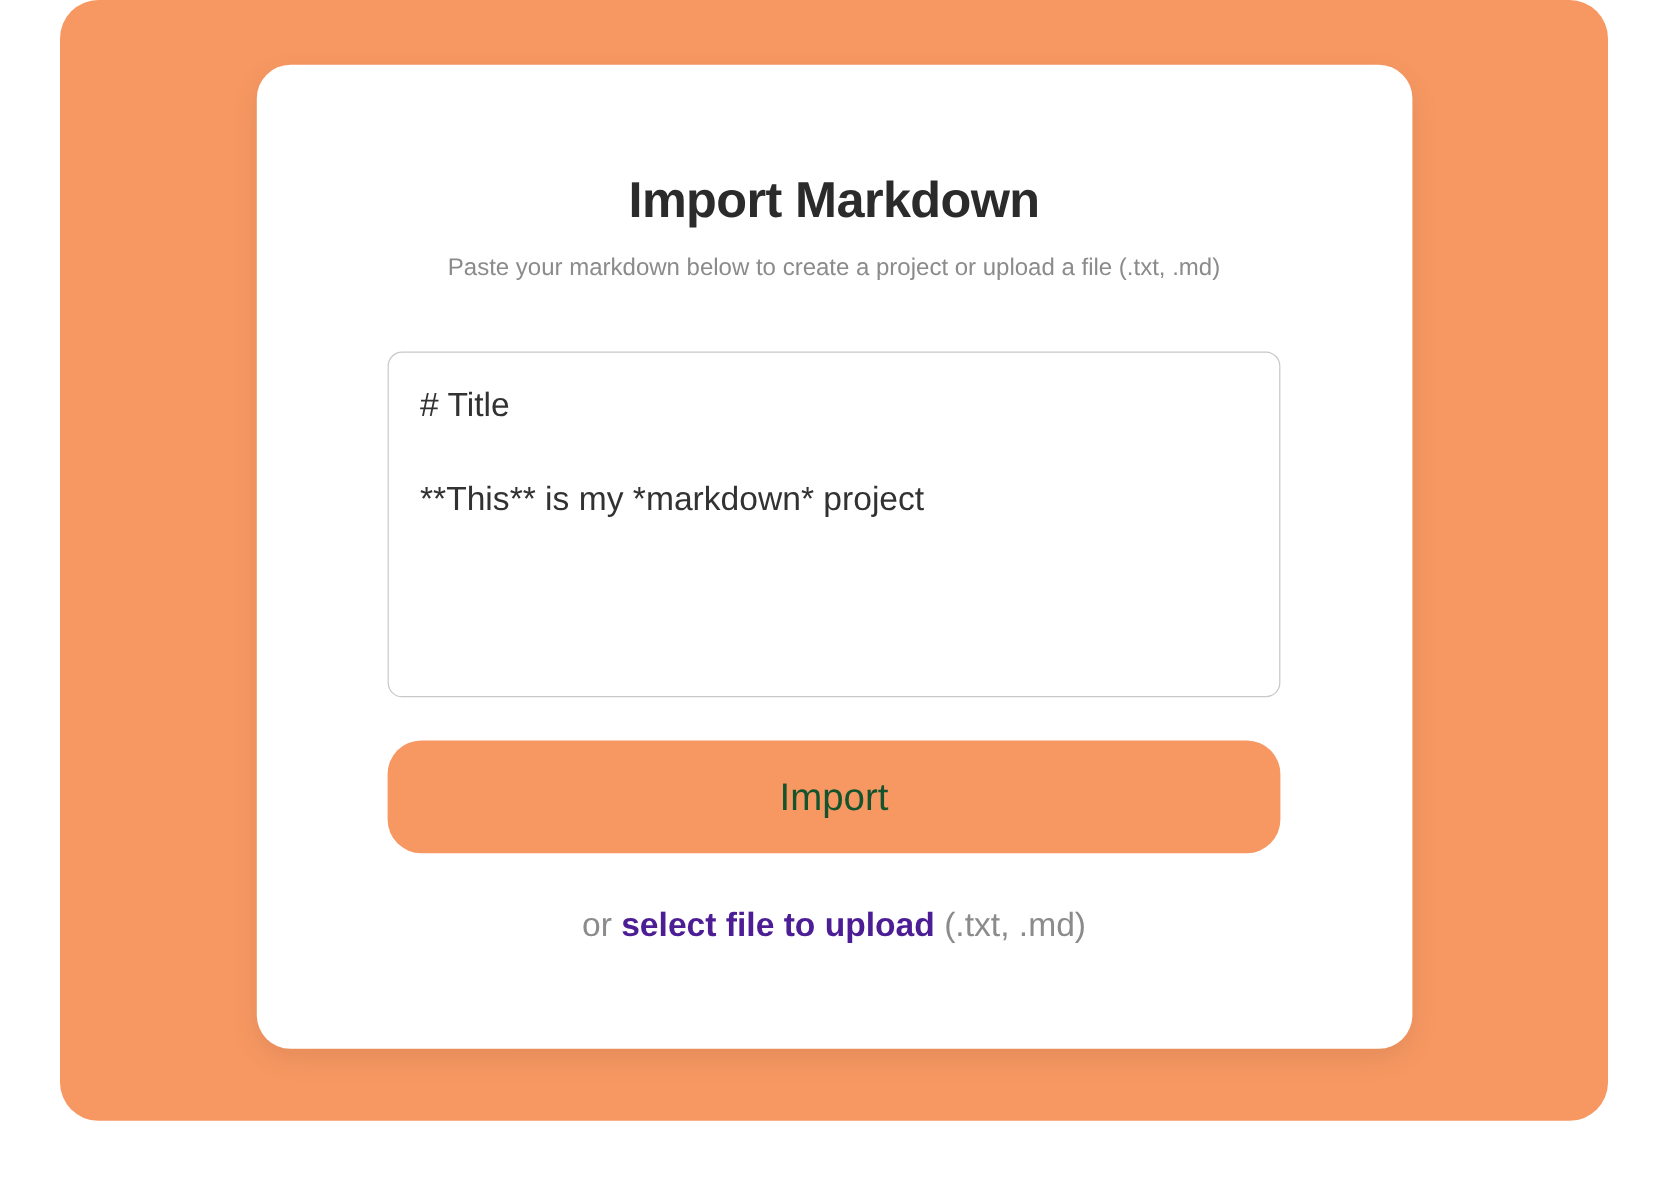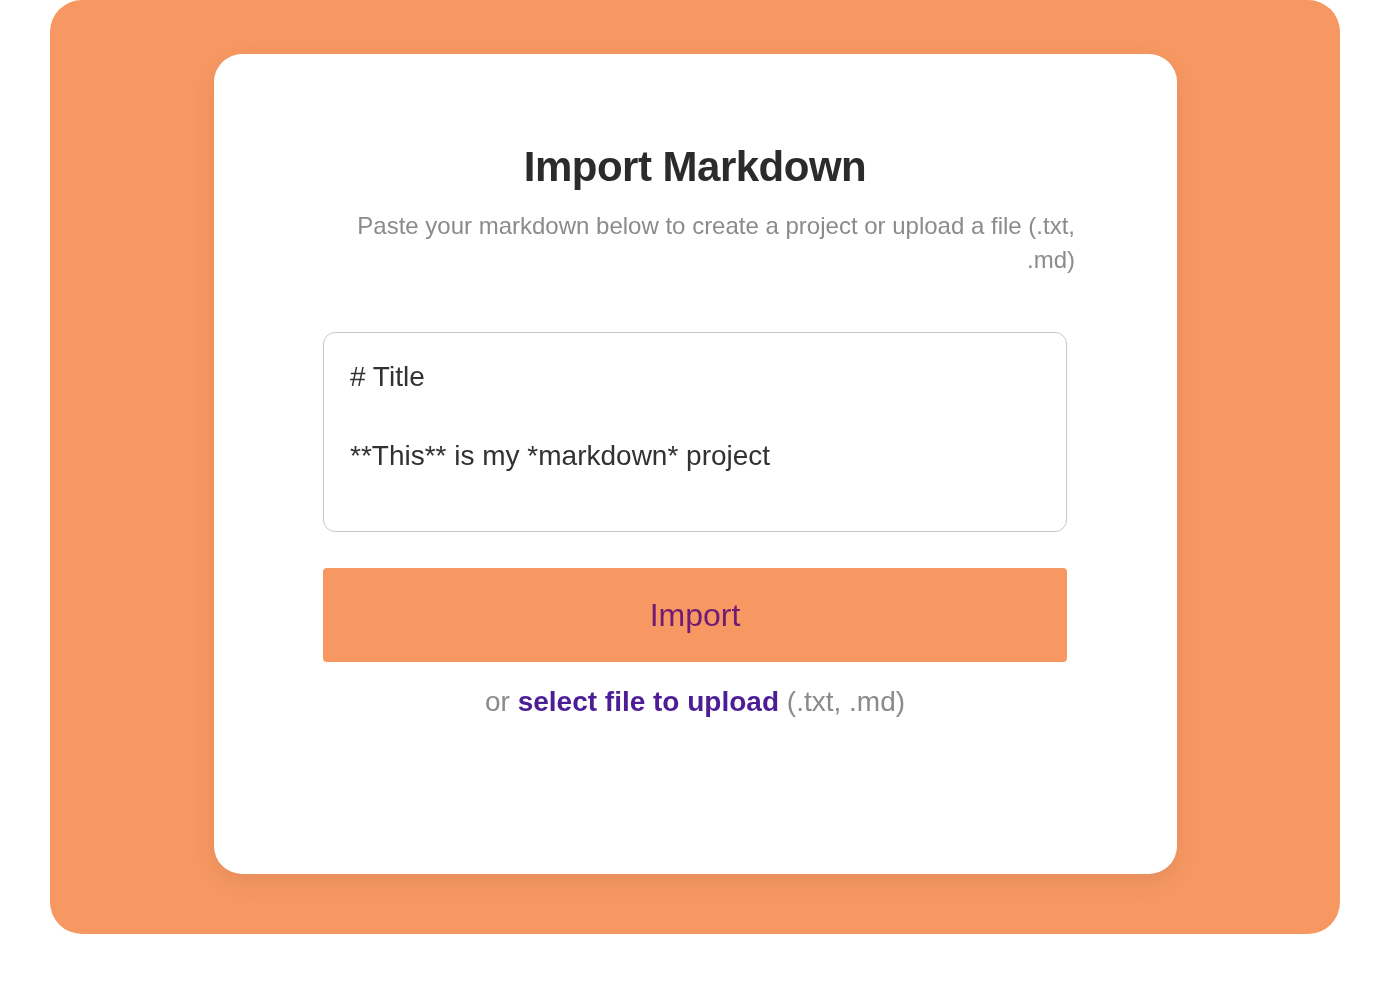--- a/index.html
+++ b/index.html
@@ -44,32 +44,32 @@
     
     .title {
       font-size: 42px;
       font-weight: 600;
       color: #2b2b2b;
       letter-spacing: -0.5px;
       margin-bottom: 18px;
     }
     
     .subtitle {
-      font-size: 24px;
+      font-size: 20px;
       color: #8b8b8b;
       text-align: right;
       line-height: 1.4;
       max-width: 760px;
       margin-bottom: 56px;
       font-weight: 400;
     }
     
     .textarea-input {
       width: 744px;
-      height: 200px;
+      height: 288px;
       border: 1px solid #c8c8c8;
       border-radius: 12px;
       padding: 24px 26px;
       font-family: -apple-system, BlinkMacSystemFont, "Segoe UI", Helvetica, Arial, sans-serif;
       font-size: 28px;
       color: #323232;
       line-height: 1.4;
       resize: none;
       outline: none;
       margin-bottom: 36px;
@@ -77,26 +77,26 @@
     
     .textarea-input::placeholder {
       color: #323232;
     }
     
     .import-button {
       width: 744px;
       height: 94px;
       background: #f79862;
       border: none;
-      border-radius: 4px;
-      color: #701a75;
+      border-radius: 28px;
+      color: #14532d;
       font-size: 32px;
       font-weight: 500;
       cursor: pointer;
-      margin-bottom: 24px;
+      margin-bottom: 44px;
       font-family: inherit;
     }
     
     .upload-line {
       font-size: 28px;
       color: #8b8b8b;
       font-weight: 400;
     }
     
     .upload-link {

